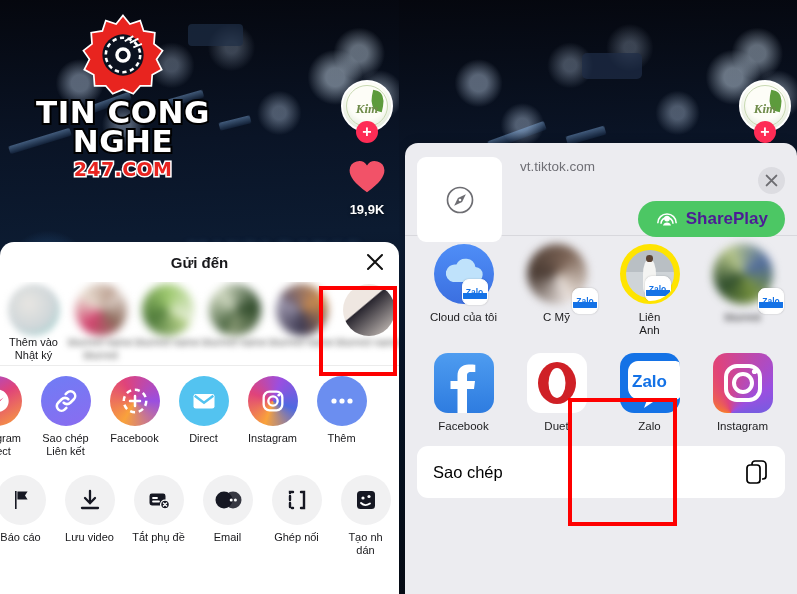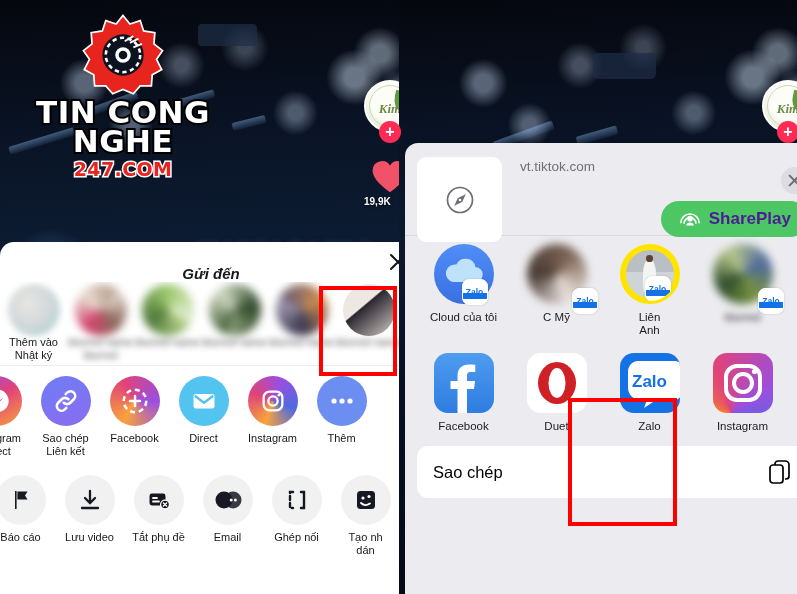--- a/index.html
+++ b/index.html
@@ -4,21 +4,21 @@
 <style>
   html,body{margin:0;padding:0;}
   body{
     width:797px;height:594px;overflow:hidden;
     font-family:"Liberation Sans","DejaVu Sans",sans-serif;
     background:#000;
   }
   .stage{position:relative;width:797px;height:594px;overflow:hidden;}
 
   
-  .panel{position:absolute;top:0;height:594px;overflow:hidden;background:#06080f;padding-left:23px;}
+  .panel{position:absolute;top:0;height:594px;overflow:hidden;background:#06080f;}
   .panel-left{left:0;width:399px;}
   .panel-right{left:399px;width:398px;}
 
   
   .video{position:absolute;left:0;top:0;width:100%;height:100%;
     background:
       radial-gradient(circle at 12% 46%, rgba(70,150,230,.30) 0 3%, transparent 9%),
       radial-gradient(circle at 25% 47%, rgba(70,160,240,.32) 0 3%, transparent 9%),
       radial-gradient(circle at 38% 47%, rgba(70,160,240,.30) 0 3%, transparent 9%),
       radial-gradient(circle at 52% 47%, rgba(80,170,245,.32) 0 3%, transparent 9%),
@@ -60,26 +60,26 @@
   .rail-avatar{width:48px;height:48px;border-radius:50%;border:2px solid #fff;overflow:hidden;
     background:radial-gradient(circle at 50% 40%,#fdfdf7 48%,#e9efe2 70%,#cfe0c2 100%);position:relative;}
   .rail-avatar .ring{position:absolute;inset:3px;border-radius:50%;border:1.5px solid #c8d9b2;}
   .rail-avatar .kim{position:absolute;left:0;right:0;top:40%;text-align:center;font-style:italic;
     font-family:"Liberation Serif",serif;font-size:13px;font-weight:700;color:#6f8b4a;}
   .rail-avatar .leaf{position:absolute;right:7px;top:9px;width:13px;height:20px;border-radius:0 70% 0 70%;
     background:#5d9b3c;transform:rotate(12deg);}
   .rail-plus{width:22px;height:22px;border-radius:50%;background:#fe2c55;color:#fff;font-weight:700;
     font-size:16px;line-height:21px;text-align:center;margin:-11px auto 0;position:relative;z-index:3;}
   .rail-heart{width:38px;height:35px;margin:16px auto 0;position:relative;}
-  .rail-count{color:#fff;font-size:10px;font-weight:700;margin-top:2px;
+  .rail-count{color:#fff;text-align:center;font-size:13px;font-weight:700;margin-top:8px;
     text-shadow:0 1px 3px rgba(0,0,0,.6);}
 
   
   .tt-sheet{position:absolute;left:0;right:0;bottom:0;background:#fff;border-radius:14px 14px 0 0;}
-  .tt-head{height:40px;position:relative;display:flex;align-items:flex-end;justify-content:center;font-style:italic;}
+  .tt-head{height:40px;position:relative;display:flex;align-items:center;justify-content:center;}
   .tt-title{font-size:15px;font-weight:700;color:#18181b;}
   .tt-close{position:absolute;right:14px;top:10px;width:20px;height:20px;}
   .tt-contacts{display:flex;gap:0;padding:2px 0 4px 0;overflow:hidden;}
   .tt-contact{width:67px;flex:0 0 67px;text-align:center;}
   .tt-av{width:52px;height:52px;border-radius:50%;margin:0 auto;}
   .tt-cname{font-size:11px;line-height:12.5px;color:#18181b;white-space:pre-line;}
   .tt-cname.blur{filter:blur(3.2px);color:#555;}
   .tt-div{height:1px;background:#ececec;margin:0;}
   .tt-row{display:flex;padding:10px 0 2px 0;overflow:hidden;}
   .tt-item{width:69px;flex:0 0 69px;text-align:center;position:relative;}

